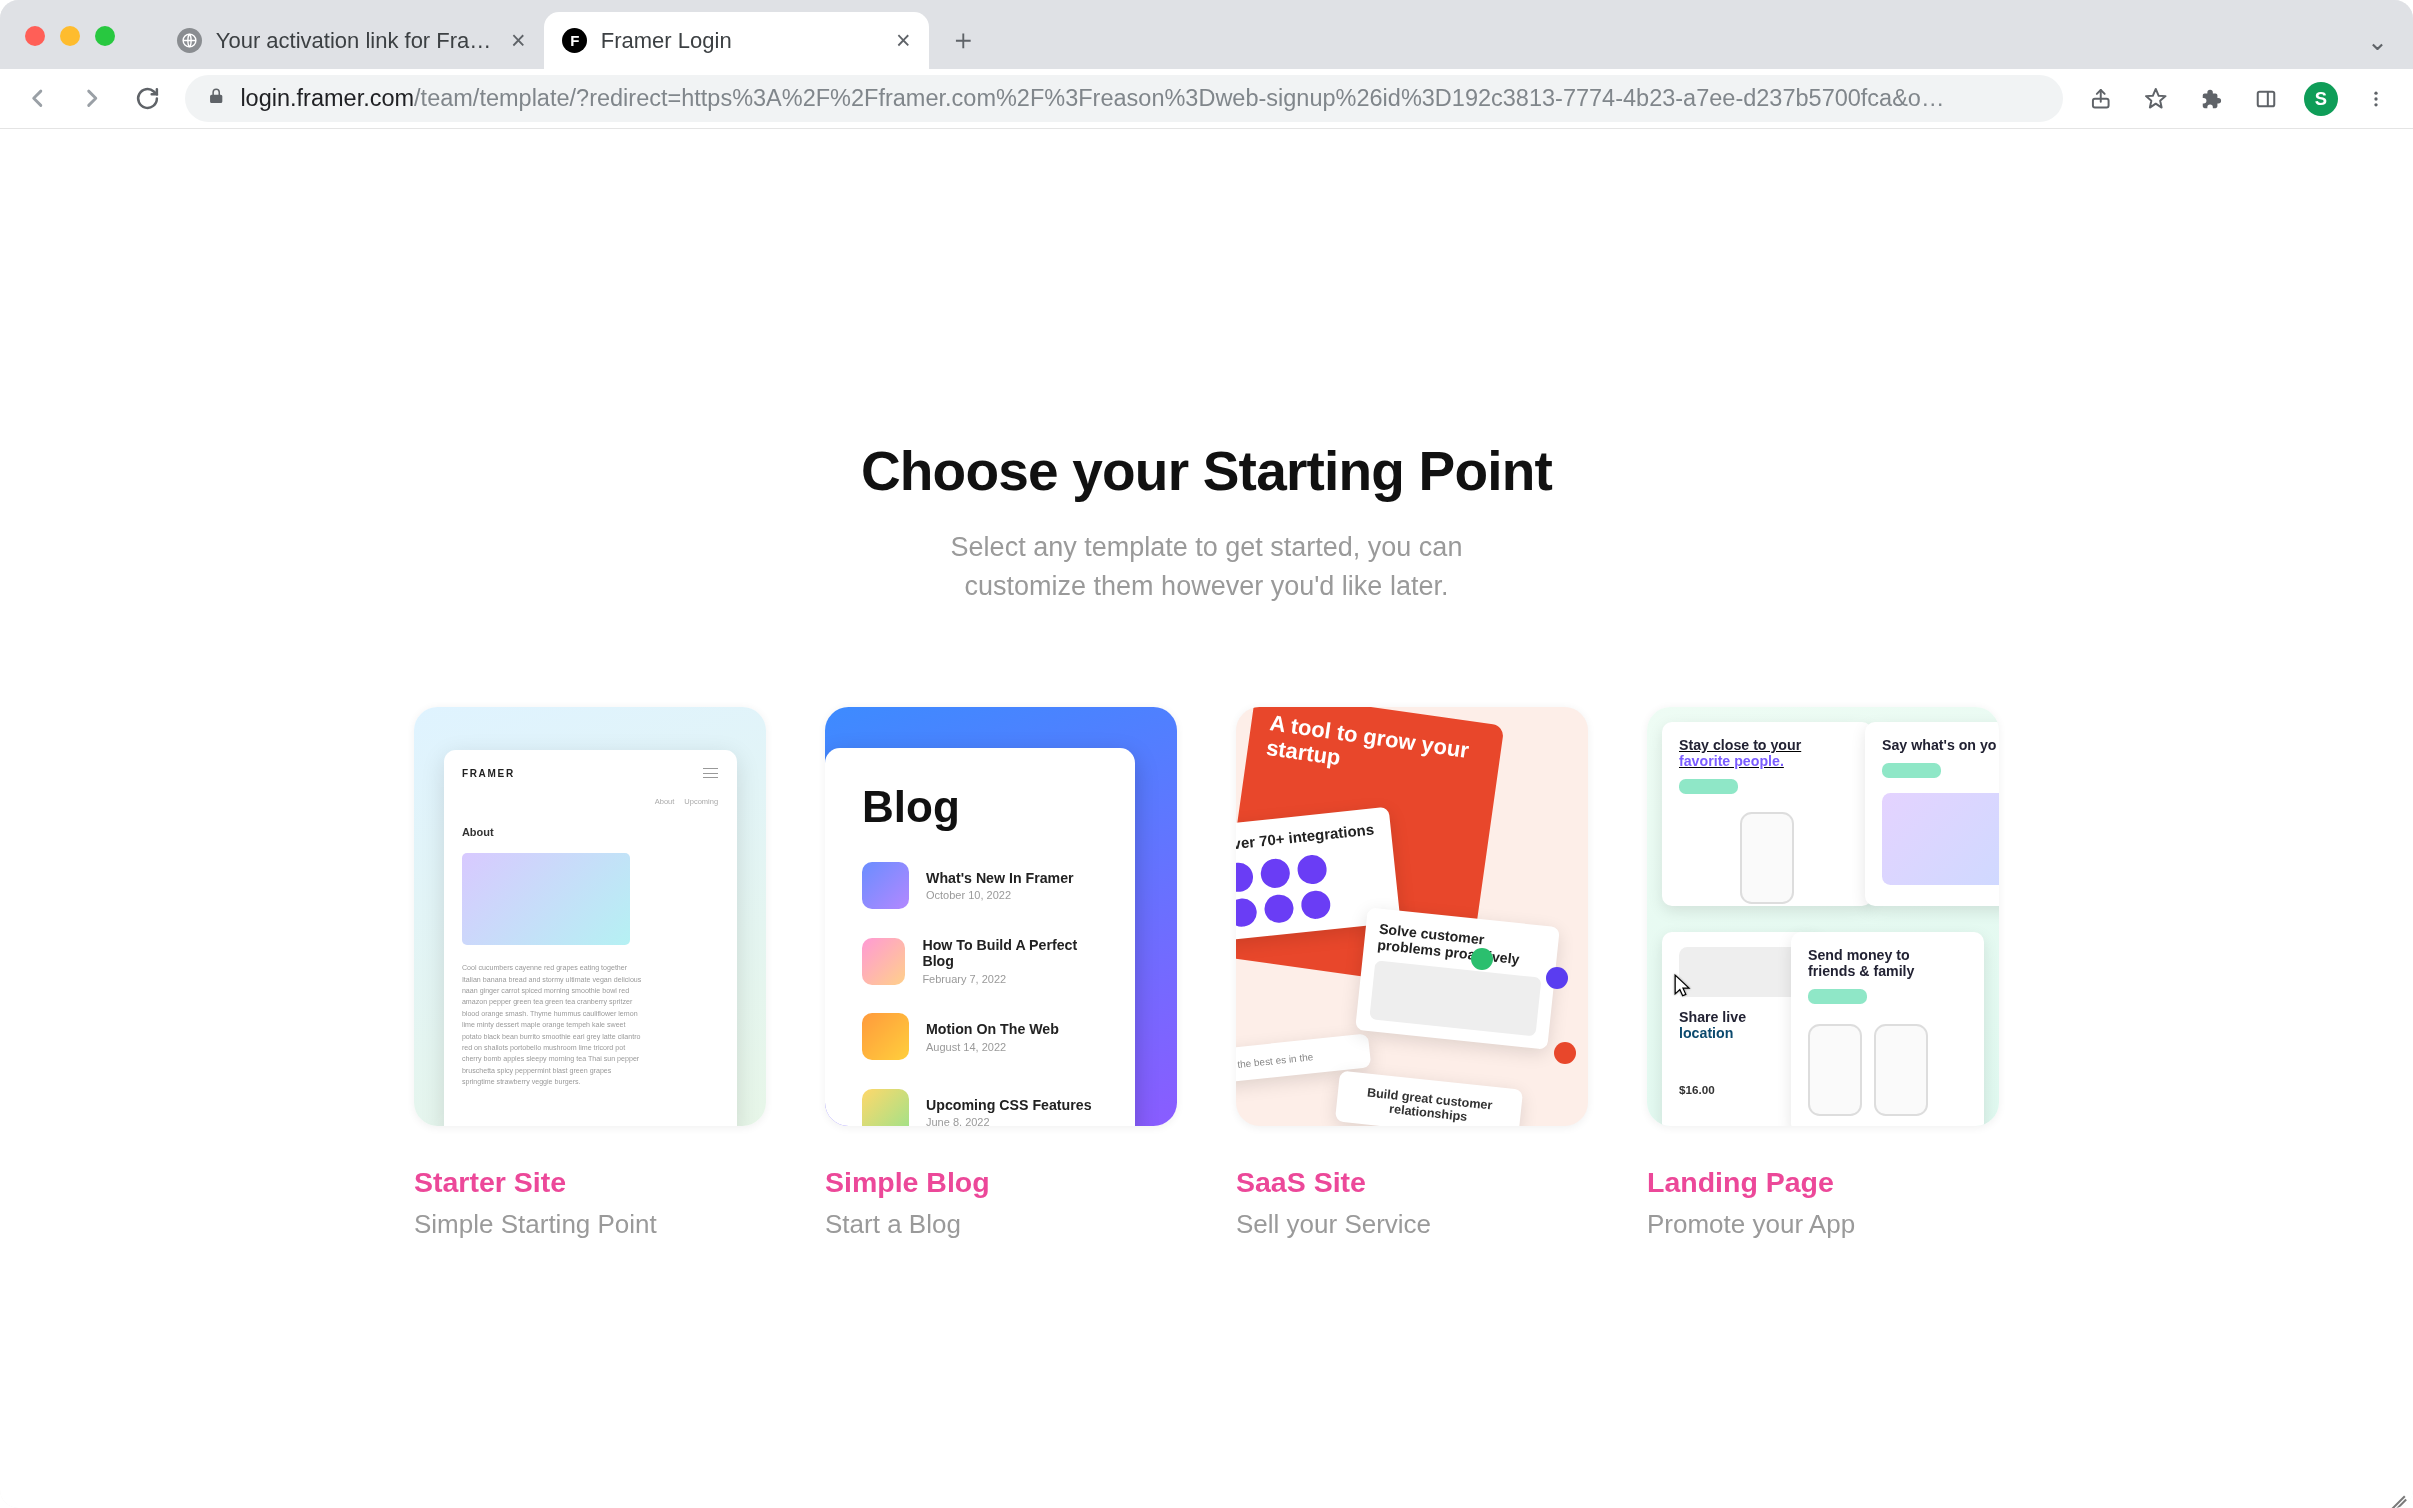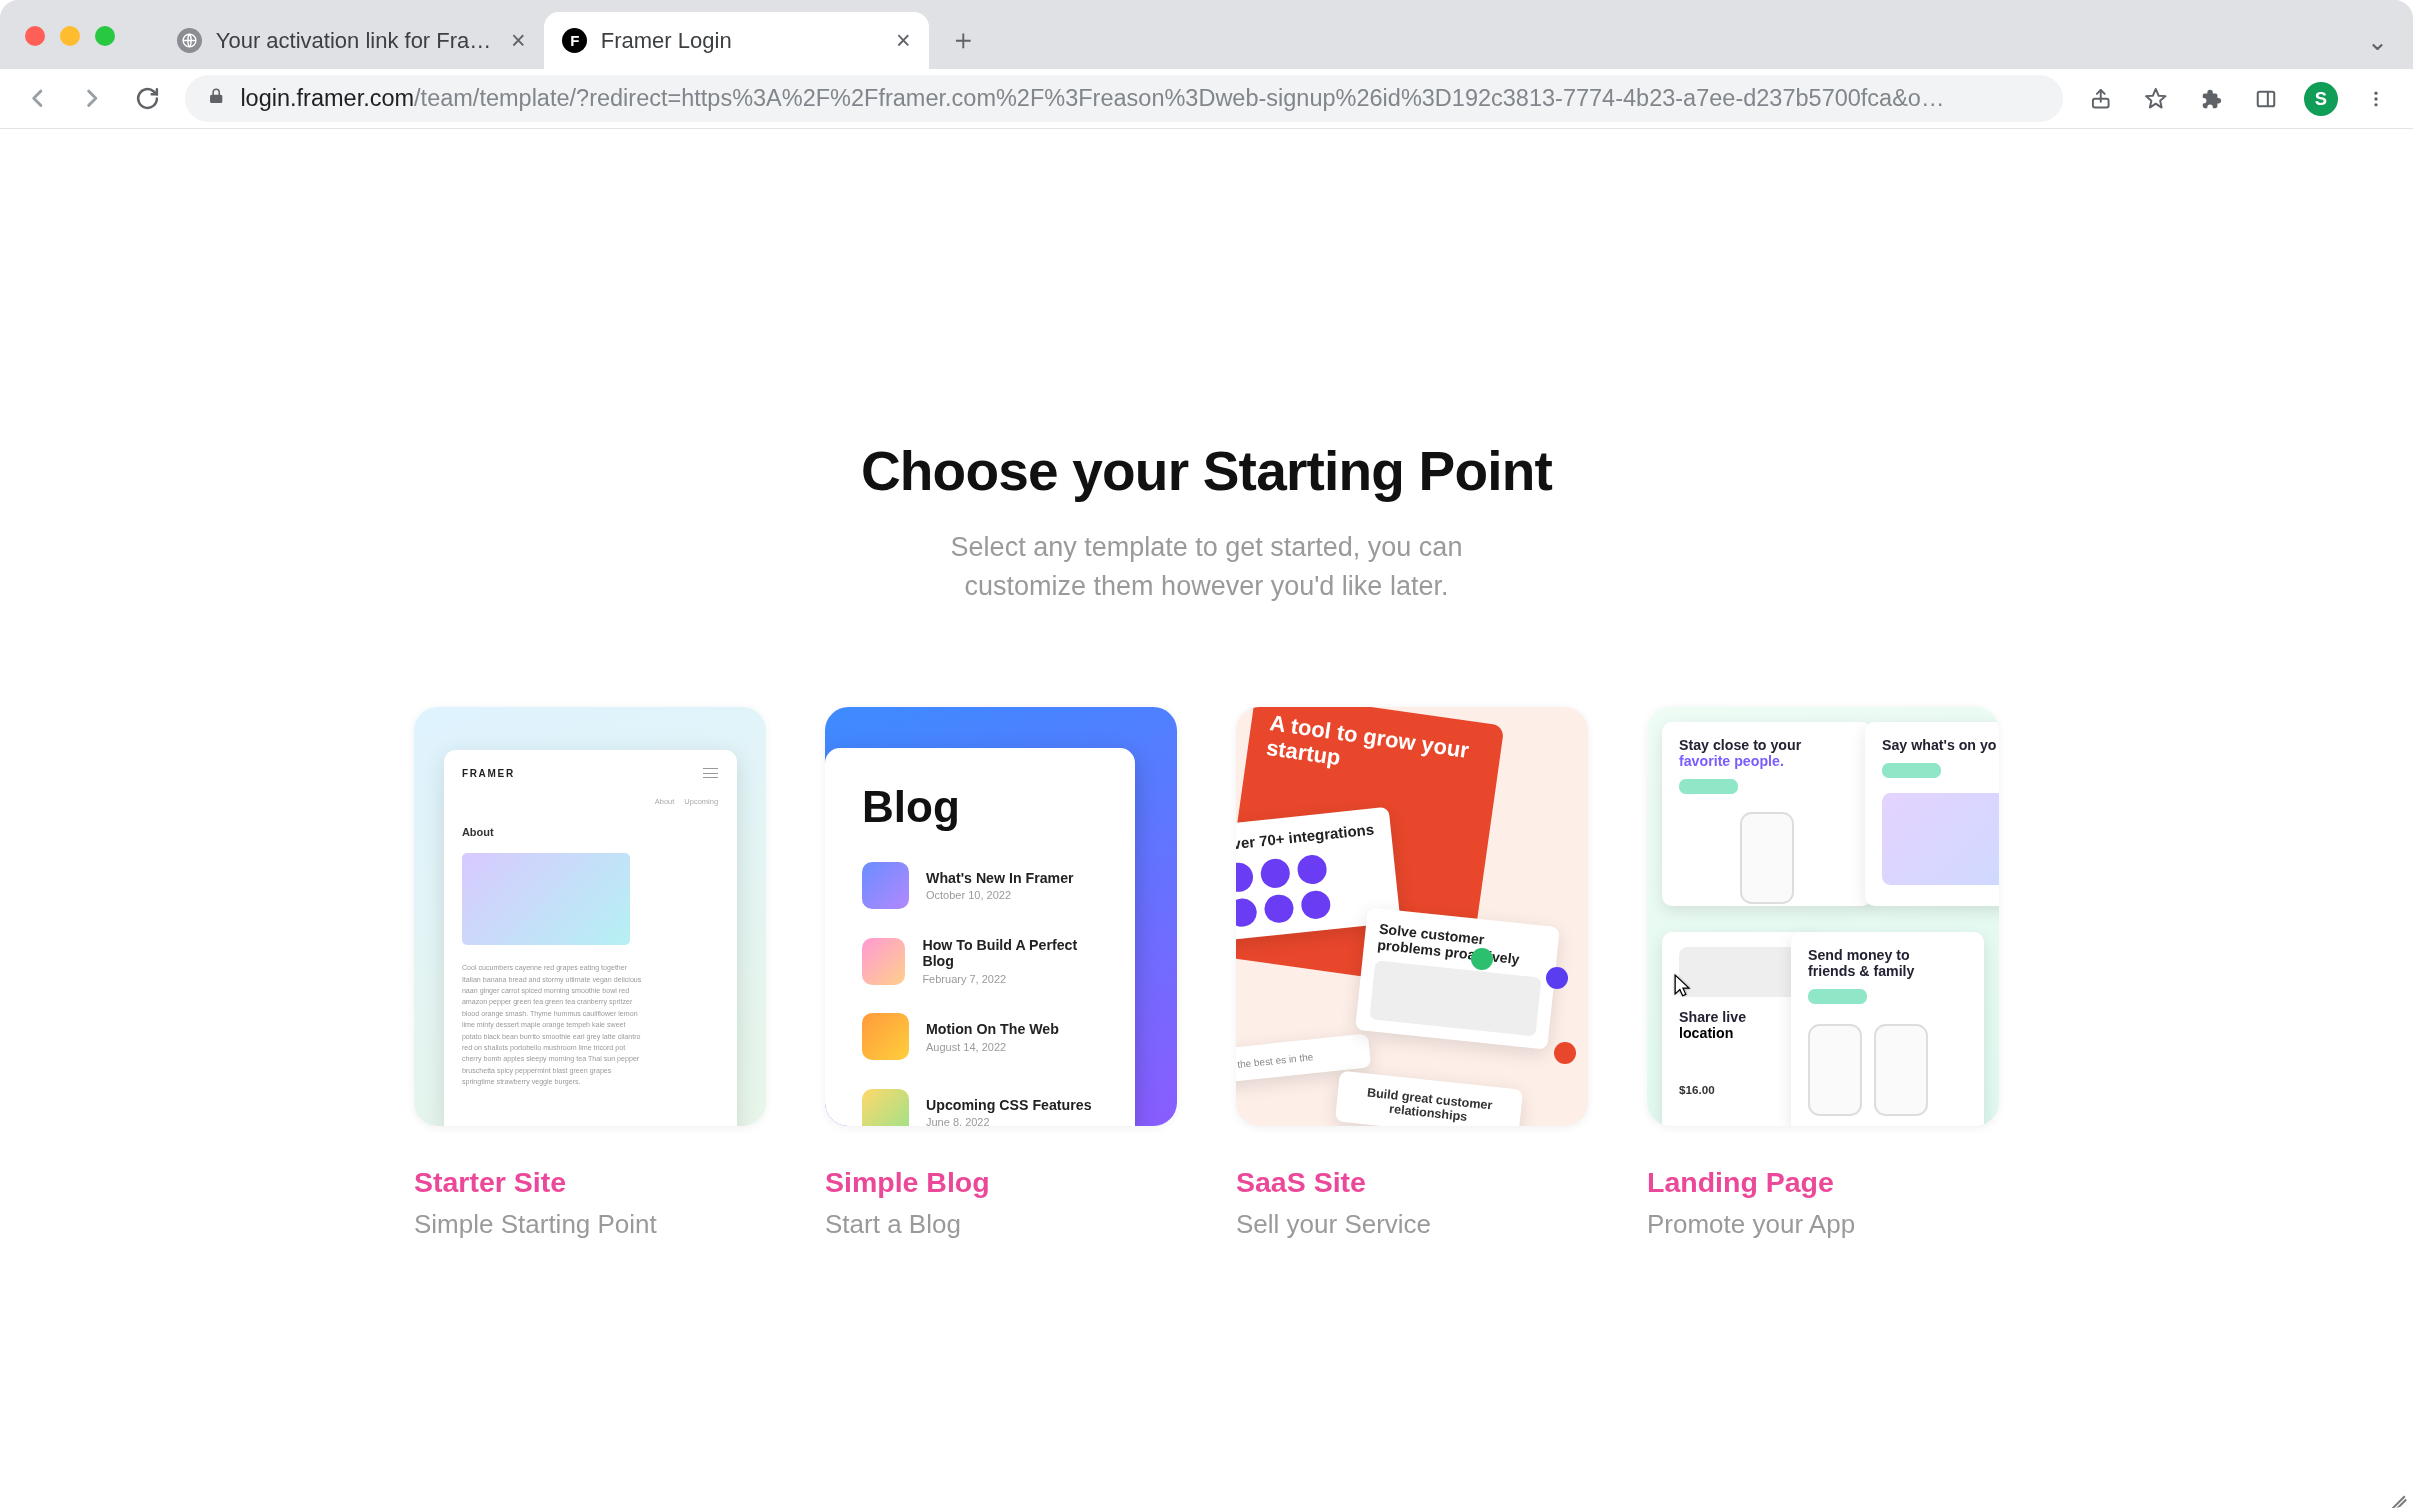--- a/index.html
+++ b/index.html
@@ -77,27 +77,27 @@
   .t3 .dot{ width:28.5px;height:28.5px;border-radius:50%; background:#6a3df5;}
   .t3 .best{ left:-34px; bottom:50px; width:168px; transform:rotate(-6deg); font-size:10px; color:#888;}
   .t3 .solve{ right:34px; top:210px; width:193px; transform:rotate(6deg);}
   .t3 .solve .h{font-size:14.2px;font-weight:800;color:#222;}
   .t3 .rel{ right:67px; bottom:-5px; width:184px; transform:rotate(6deg); text-align:center; font-size:12.6px; font-weight:700; color:#333;}
   .t3 .pin{position:absolute;width:22px;height:22px;border-radius:50%;}
 
   
   .t4{ background:linear-gradient(160deg,#eefcf4,#dff8ef); position:relative;}
   .t4 .mini{ position:absolute; background:#fff; border-radius:10px; box-shadow:0 5px 15px rgba(0,0,0,.10); padding:15px 17px;}
-  .t4 .m1{left:15px; top:15px; width:210px; height:184px;}
+  .t4 .m1{left:15px; top:15px; width:210px; height:184px;text-decoration:underline;}
   .t4 .m2{right:-25px; top:15px; width:159px; height:184px;}
   .t4 .m3{left:15px; bottom:-6.7px; width:159px; height:201px;}
   .t4 .m4{right:15px; bottom:-6.7px; width:193px; height:201px;}
   .t4 .h{font-size:14.2px; font-weight:800; color:#223;}
   .t4 .h .accent{color:#7a5cff;}
-  .t4 .h .accent2{color:#000000;}
+  .t4 .h .accent2{color:#0c4a6e;}
   .t4 .pill{ display:inline-block; margin-top:10px; background:#8fe7c7; border-radius:6.7px; width:59px; height:15px;}
   .t4 .phone{ margin:15px auto 0; width:54px; height:92px; border:2.5px solid #ddd; border-radius:11.7px; background:#fafafa;}
   .cursor{position:absolute; width:25px; height:25px;}
   .cursor svg{width:25px;height:25px; filter:drop-shadow(0 0.8px 0.8px rgba(0,0,0,.4));}
 
   
   .grip{position:absolute; right:5px; bottom:3.4px; width:23.5px; height:23.5px;}
   .grip::before,.grip::after{content:"";position:absolute;right:0;bottom:0;border-bottom:2.5px solid #7a7a7a; transform:rotate(-45deg);} 
   .grip::before{width:22px;} .grip::after{width:13.4px; bottom:0px; right:0px;}
 </style>

